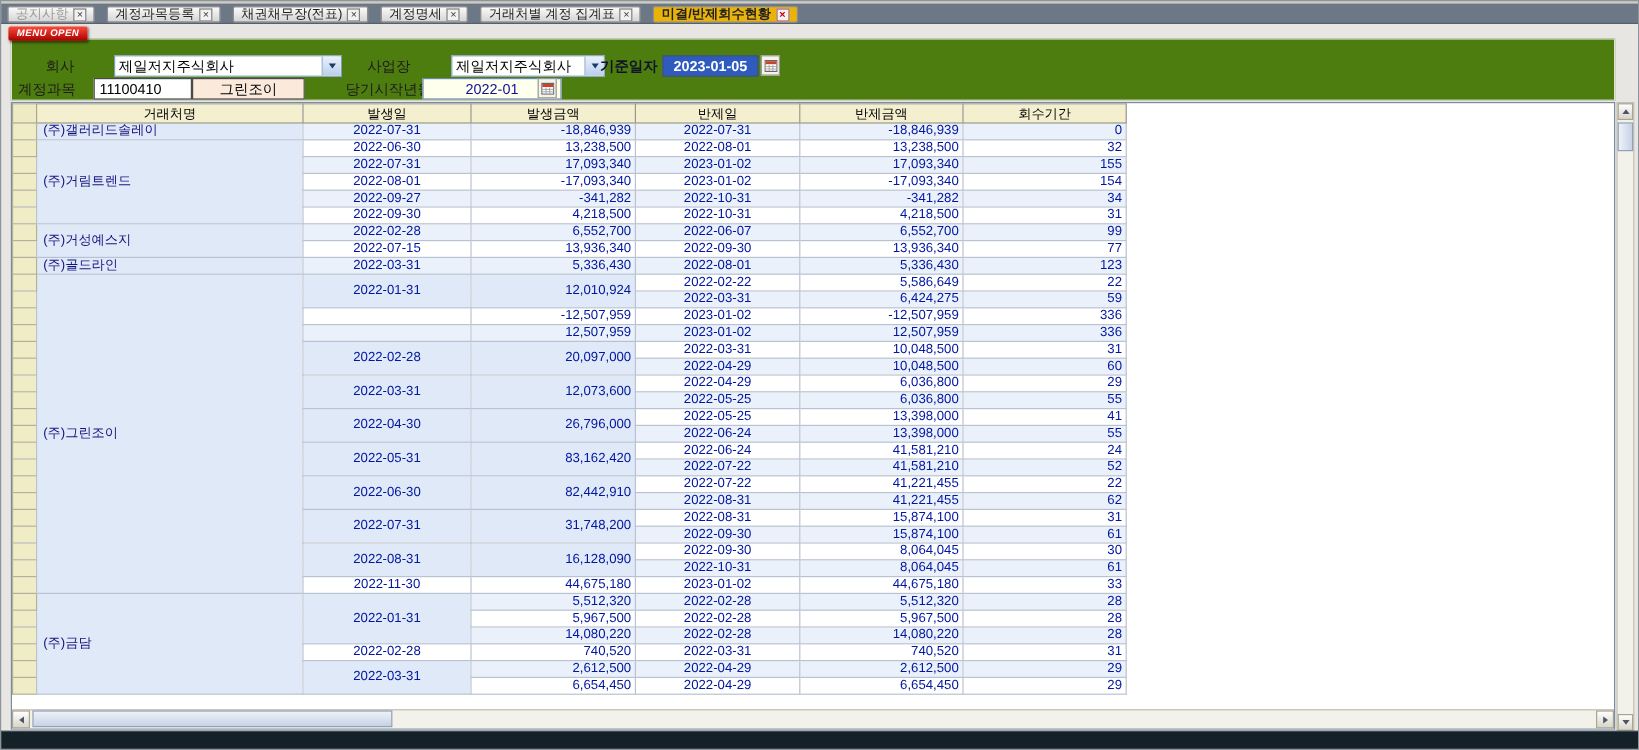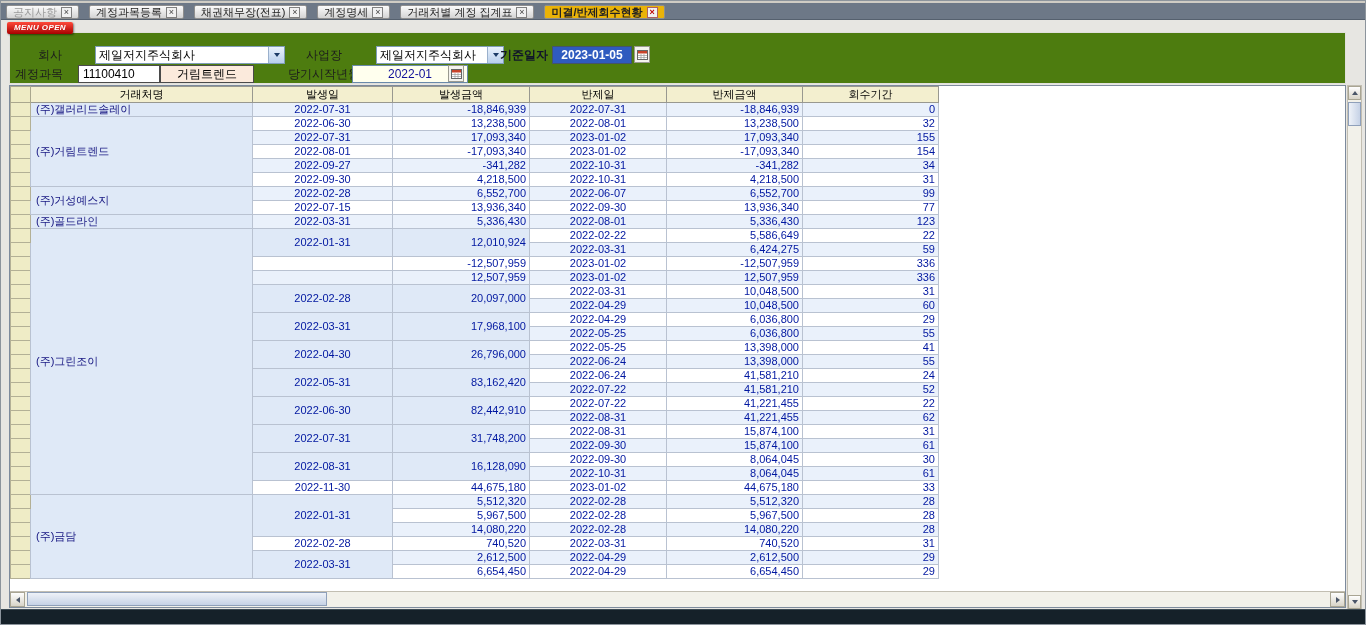--- a/index.html
+++ b/index.html
@@ -121,21 +121,21 @@
           <rect x="1" y="2" width="9" height="2.5" fill="#c8432a"></rect>
           <line x1="1" y1="6.5" x2="10" y2="6.5" stroke="#999" stroke-width="0.7"></line>
           <line x1="1" y1="8.5" x2="10" y2="8.5" stroke="#999" stroke-width="0.7"></line>
           <line x1="4" y1="5" x2="4" y2="10" stroke="#999" stroke-width="0.7"></line>
           <line x1="7" y1="5" x2="7" y2="10" stroke="#999" stroke-width="0.7"></line>
         </svg>
     </div>
 
     <div class="flabel" style="left:1px;top:32px;width:52px;">계정과목</div>
     <div class="fbox code-box" style="left:68px;top:32px;width:82px;">11100410</div>
-    <div class="fbox acct-name-box" style="left:150px;top:32px;width:94px;">거림트렌드</div>
+    <div class="fbox acct-name-box" style="left:150px;top:32px;width:94px;">그린조이</div>
     <div class="flabel" style="left:278px;top:32px;width:62px;">당기시작년월</div>
     <div class="fbox period-box" style="left:342px;top:32px;width:116px;">2022-01</div>
     <div class="cal-btn" style="left:438px;top:32px;">
       <svg width="11" height="11" viewBox="0 0 11 11">
           <rect x="0.5" y="1.5" width="10" height="9" fill="#fff" stroke="#666"></rect>
           <rect x="1" y="2" width="9" height="2.5" fill="#c8432a"></rect>
           <line x1="1" y1="6.5" x2="10" y2="6.5" stroke="#999" stroke-width="0.7"></line>
           <line x1="1" y1="8.5" x2="10" y2="8.5" stroke="#999" stroke-width="0.7"></line>
           <line x1="4" y1="5" x2="4" y2="10" stroke="#999" stroke-width="0.7"></line>
           <line x1="7" y1="5" x2="7" y2="10" stroke="#999" stroke-width="0.7"></line>
@@ -283,21 +283,21 @@
           </tr>
           <tr>
             <td class="gutter"></td>
             <td class="sdate even">2022-04-29</td>
             <td class="amt even">10,048,500</td>
             <td class="days even">60</td>
           </tr>
           <tr>
             <td class="gutter"></td>
             <td class="odate grp" rowspan="2">2022-03-31</td>
-            <td class="amt grp" rowspan="2">17,968,100</td>
+            <td class="amt grp" rowspan="2">12,073,600</td>
             <td class="sdate odd">2022-04-29</td>
             <td class="amt odd">6,036,800</td>
             <td class="days odd">29</td>
           </tr>
           <tr>
             <td class="gutter"></td>
             <td class="sdate even">2022-05-25</td>
             <td class="amt even">6,036,800</td>
             <td class="days even">55</td>
           </tr>

